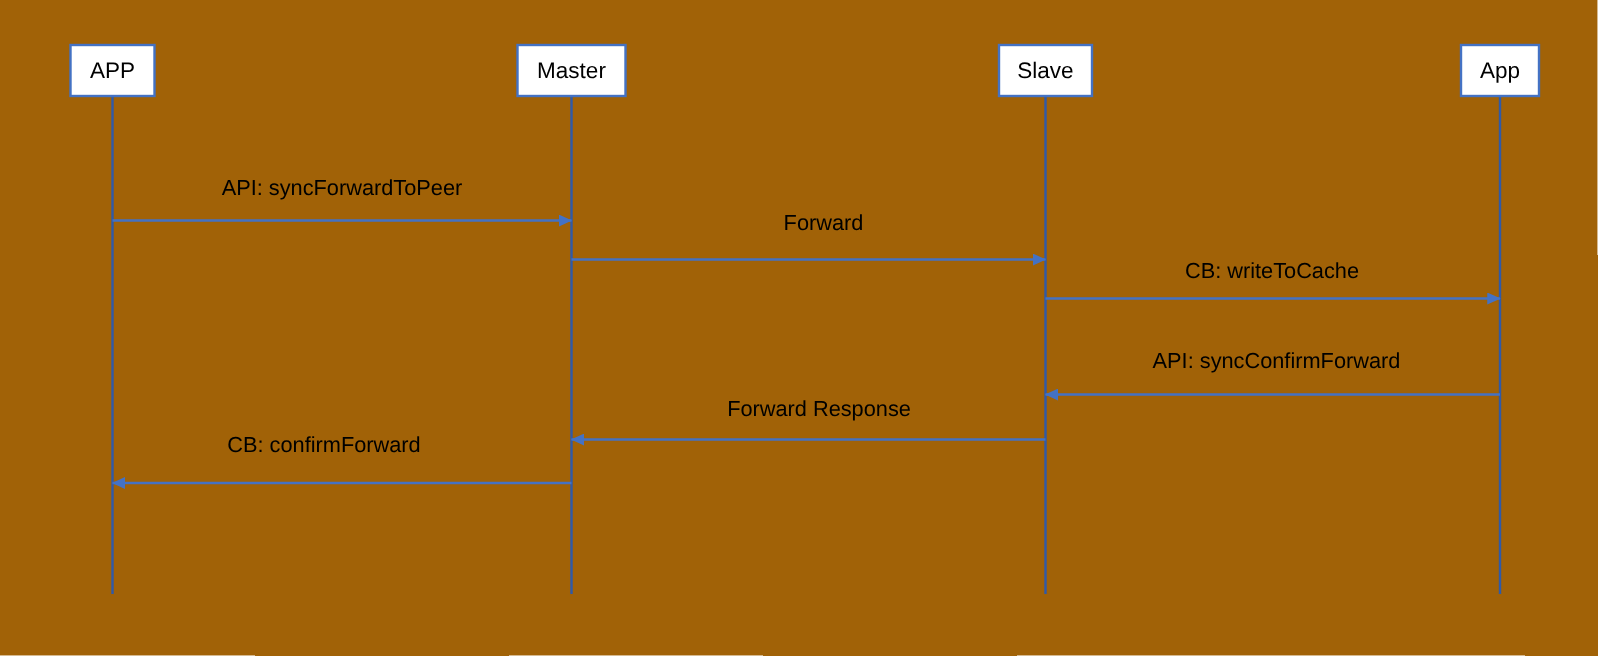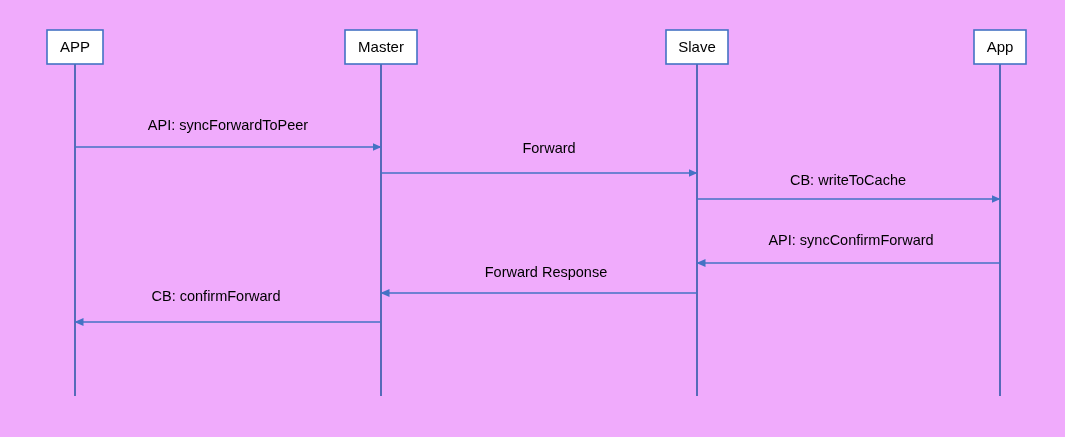--- a/index.html
+++ b/index.html
@@ -9,21 +9,21 @@
     background: #ffffff;
   }
   body {
     font-family: "Liberation Sans", sans-serif;
     -webkit-font-smoothing: antialiased;
   }
   #diagram-canvas {
     position: relative;
     width: 1065px;
     height: 437px;
-    background: #f0abfc;
+    background: #a16207;
     overflow: hidden;
   }
   #diagram-svg {
     position: absolute;
     left: 0;
     top: 0;
     width: 1065px;
     height: 437px;
     display: block;
   }

